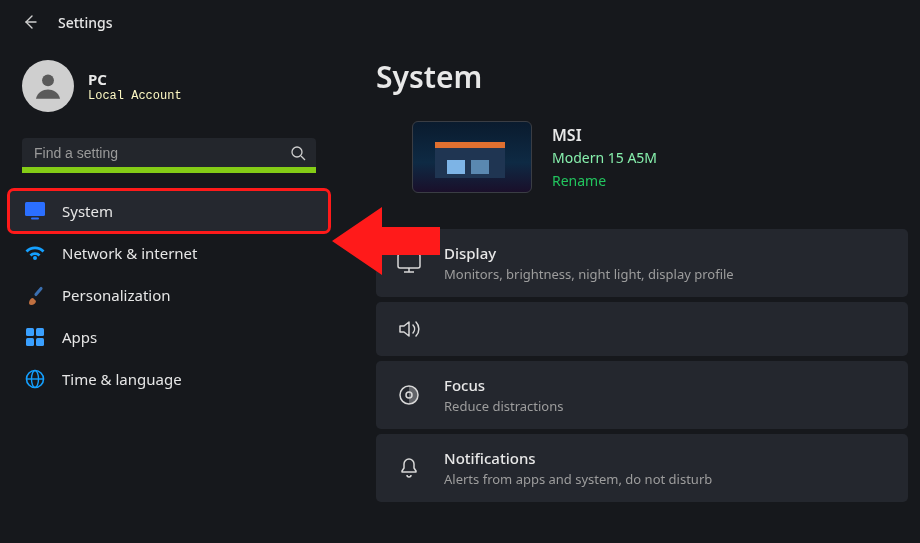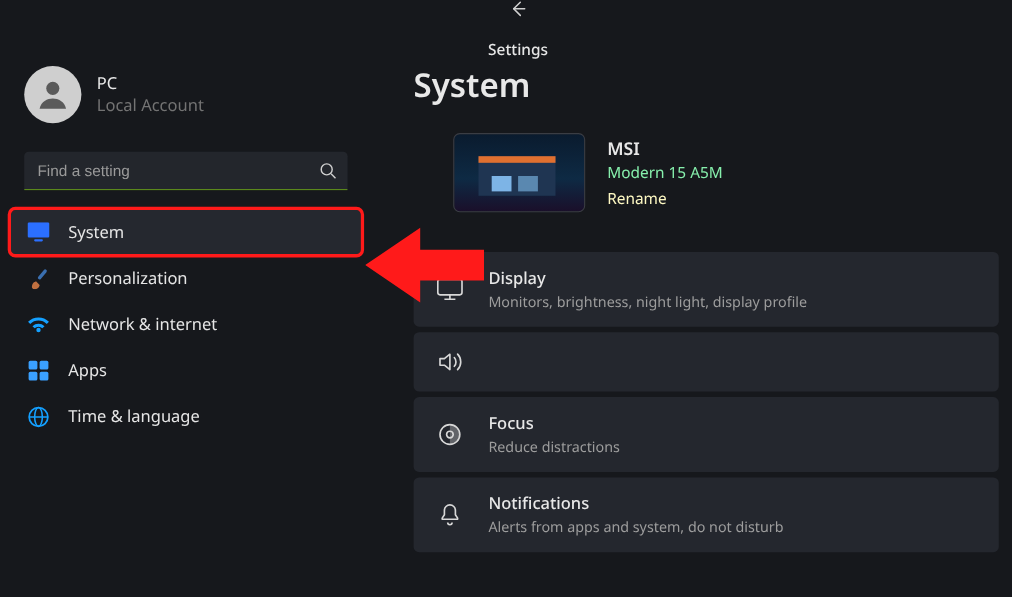--- a/index.html
+++ b/index.html
@@ -10,21 +10,20 @@
     color: #e8e8e8;
     position: relative;
   }
   
   .titlebar {
     display: flex;
     align-items: center;
     height: 44px;
     padding-left: 22px;
     gap: 20px;
-    flex-direction: column;
   }
   .back-arrow {
     color: #d0d0d0;
     display: flex;
     align-items: center;
     cursor: pointer;
   }
   .app-title {
     font-size: 14px;
     font-weight: 500;
@@ -49,32 +48,32 @@
     gap: 14px;
     padding: 4px 22px 26px 22px;
   }
   .avatar {
     width: 52px; height: 52px;
     border-radius: 50%;
     background: #cfcfcf;
     display: flex; align-items: center; justify-content: center;
   }
   .avatar svg { width: 34px; height: 34px; fill: #5a5a5a; }
-  .account-name { font-size: 15px; font-weight: 400; }
-  .account-sub { font-size: 15px; color: #737373; }
+  .account-name { font-size: 15px; font-weight: 700; }
+  .account-sub { font-size: 12px; color: #fef9c3; font-family: Liberation Mono, monospace; }
 
   .search-wrap { padding: 0 22px 18px 22px; }
   .search {
     display: flex;
     align-items: center;
     width: 100%;
     height: 35px;
     background: #23262c;
     border: none;
-    border-bottom: 1px solid #84cc16;
+    border-bottom: 6px solid #84cc16;
     border-radius: 4px 4px 0 0;
     padding: 0 10px 0 12px;
   }
   .search input {
     flex: 1;
     background: transparent;
     border: none;
     outline: none;
     color: #d0d0d0;
     font-size: 14px;
@@ -158,21 +157,21 @@
   }
   .device-thumb::after {
     content:"";
     position:absolute;
     left:34px; top:38px; width:18px; height:14px;
     background:#7db4e6;
     box-shadow: 24px 0 0 #5a88b0;
   }
   .device-name { font-size: 16px; font-weight: 600; }
   .device-model { font-size: 14px; color: #86efac; margin-top: 2px; }
-  .device-rename { font-size: 14px; color: #fef9c3; margin-top: 4px; cursor: pointer; }
+  .device-rename { font-size: 14px; color: #22c55e; margin-top: 4px; cursor: pointer; }
 
   .cards { display: flex; flex-direction: column; gap: 5px; border-radius: 16px; }
   .card {
     display: flex;
     align-items: center;
     gap: 22px;
     background: #24272e;
     border-radius: 5px;
     padding: 14px 20px;
     cursor: pointer;
@@ -234,35 +233,35 @@
               <rect x="0" y="0" width="20" height="14" rx="1.5"></rect>
               <rect x="6" y="15.5" width="8" height="2" rx="1" fill="#2b6fff"></rect>
             </svg>
         </span>
         <span>System</span>
       </div>
 
 
       <div class="nav-item">
         <span class="nav-icon">
+          <svg width="22" height="18" viewBox="0 0 22 18">
+              <path class="ic-wifi" d="M11 16a2 2 0 100-4 2 2 0 000 4zm-5.5-5.5a8 8 0 0111 0l-2 2a5 5 0 00-7 0zm-4-4a13.5 13.5 0 0119 0l-2 2a10.5 10.5 0 00-15 0z"></path>
+            </svg>
+        </span>
+        <span>Network &amp; internet</span>
+      </div>
+
+      <div class="nav-item">
+        <span class="nav-icon">
           <svg width="20" height="20" viewBox="0 0 20 20">
               <rect x="12" y="1" width="3" height="11" rx="1.5" transform="rotate(40 13.5 6.5)" fill="#3a6fb0"></rect>
               <path class="ic-pen" d="M4 18c0-3 2-5 4-5l3 3c0 2-2 4-5 4-1 0-2-1-2-2z"></path>
             </svg>
         </span>
         <span>Personalization</span>
-      </div>
-
-      <div class="nav-item">
-        <span class="nav-icon">
-          <svg width="22" height="18" viewBox="0 0 22 18">
-              <path class="ic-wifi" d="M11 16a2 2 0 100-4 2 2 0 000 4zm-5.5-5.5a8 8 0 0111 0l-2 2a5 5 0 00-7 0zm-4-4a13.5 13.5 0 0119 0l-2 2a10.5 10.5 0 00-15 0z"></path>
-            </svg>
-        </span>
-        <span>Network &amp; internet</span>
       </div>
 
       <div class="nav-item">
         <span class="nav-icon">
           <svg class="ic-apps" width="20" height="20" viewBox="0 0 20 20">
               <rect x="1" y="1" width="8" height="8" rx="1.5"></rect>
               <rect x="11" y="1" width="8" height="8" rx="1.5" fill="#e87050"></rect>
               <rect x="1" y="11" width="8" height="8" rx="1.5" fill="#30b060"></rect>
               <rect x="11" y="11" width="8" height="8" rx="1.5" fill="#c060c0"></rect>
             </svg>

